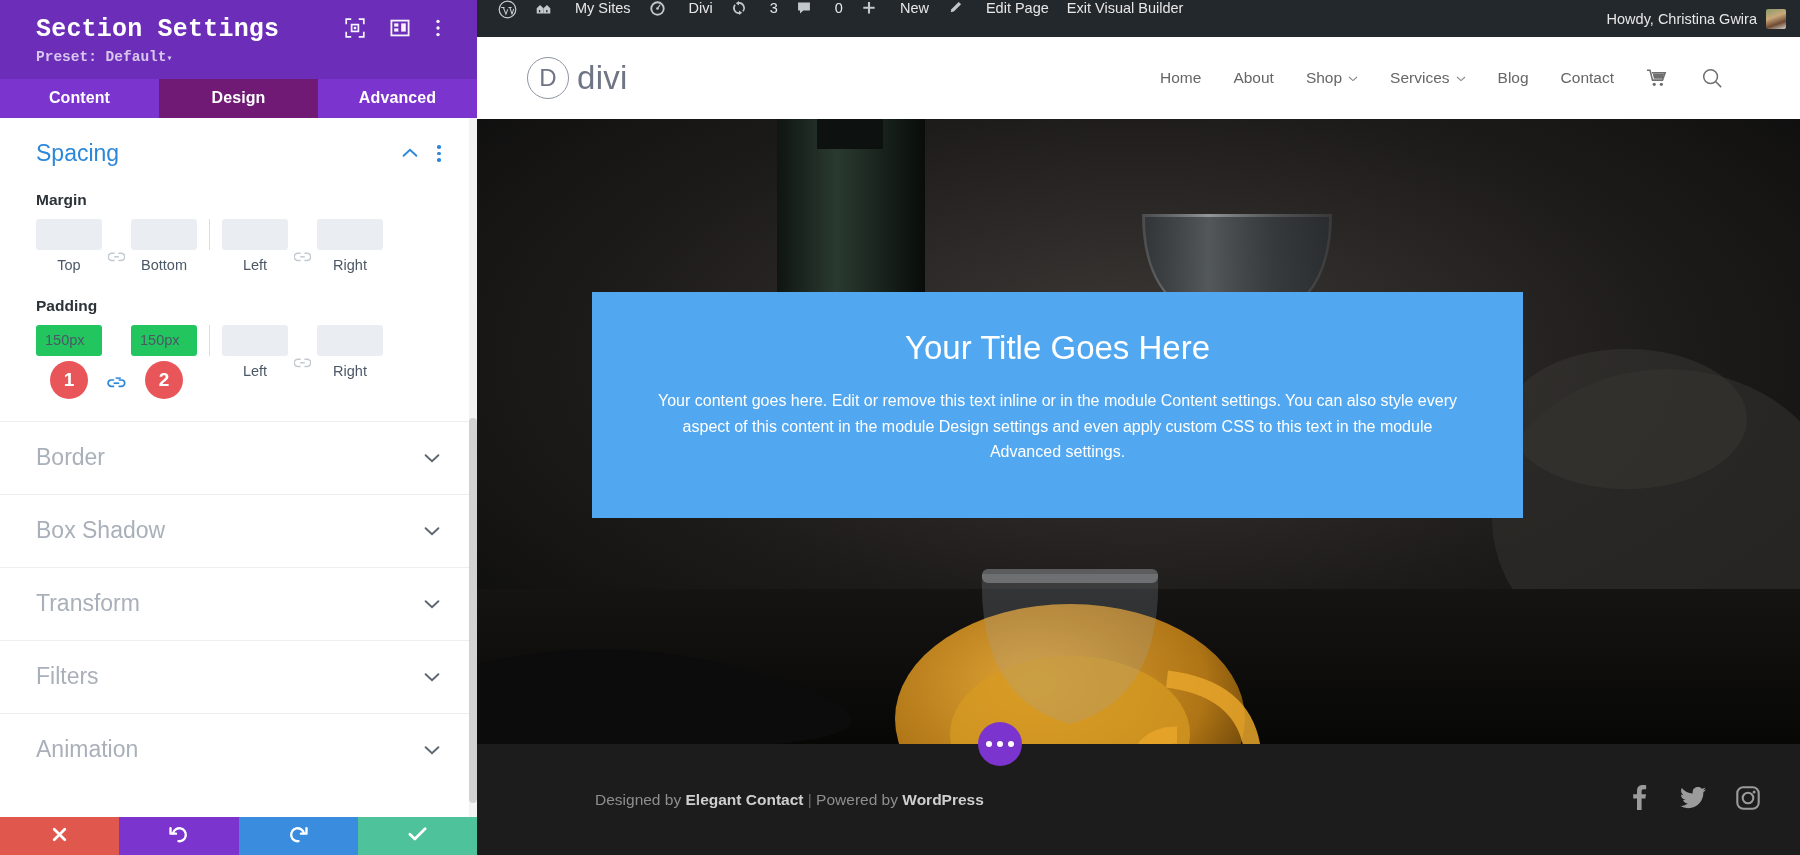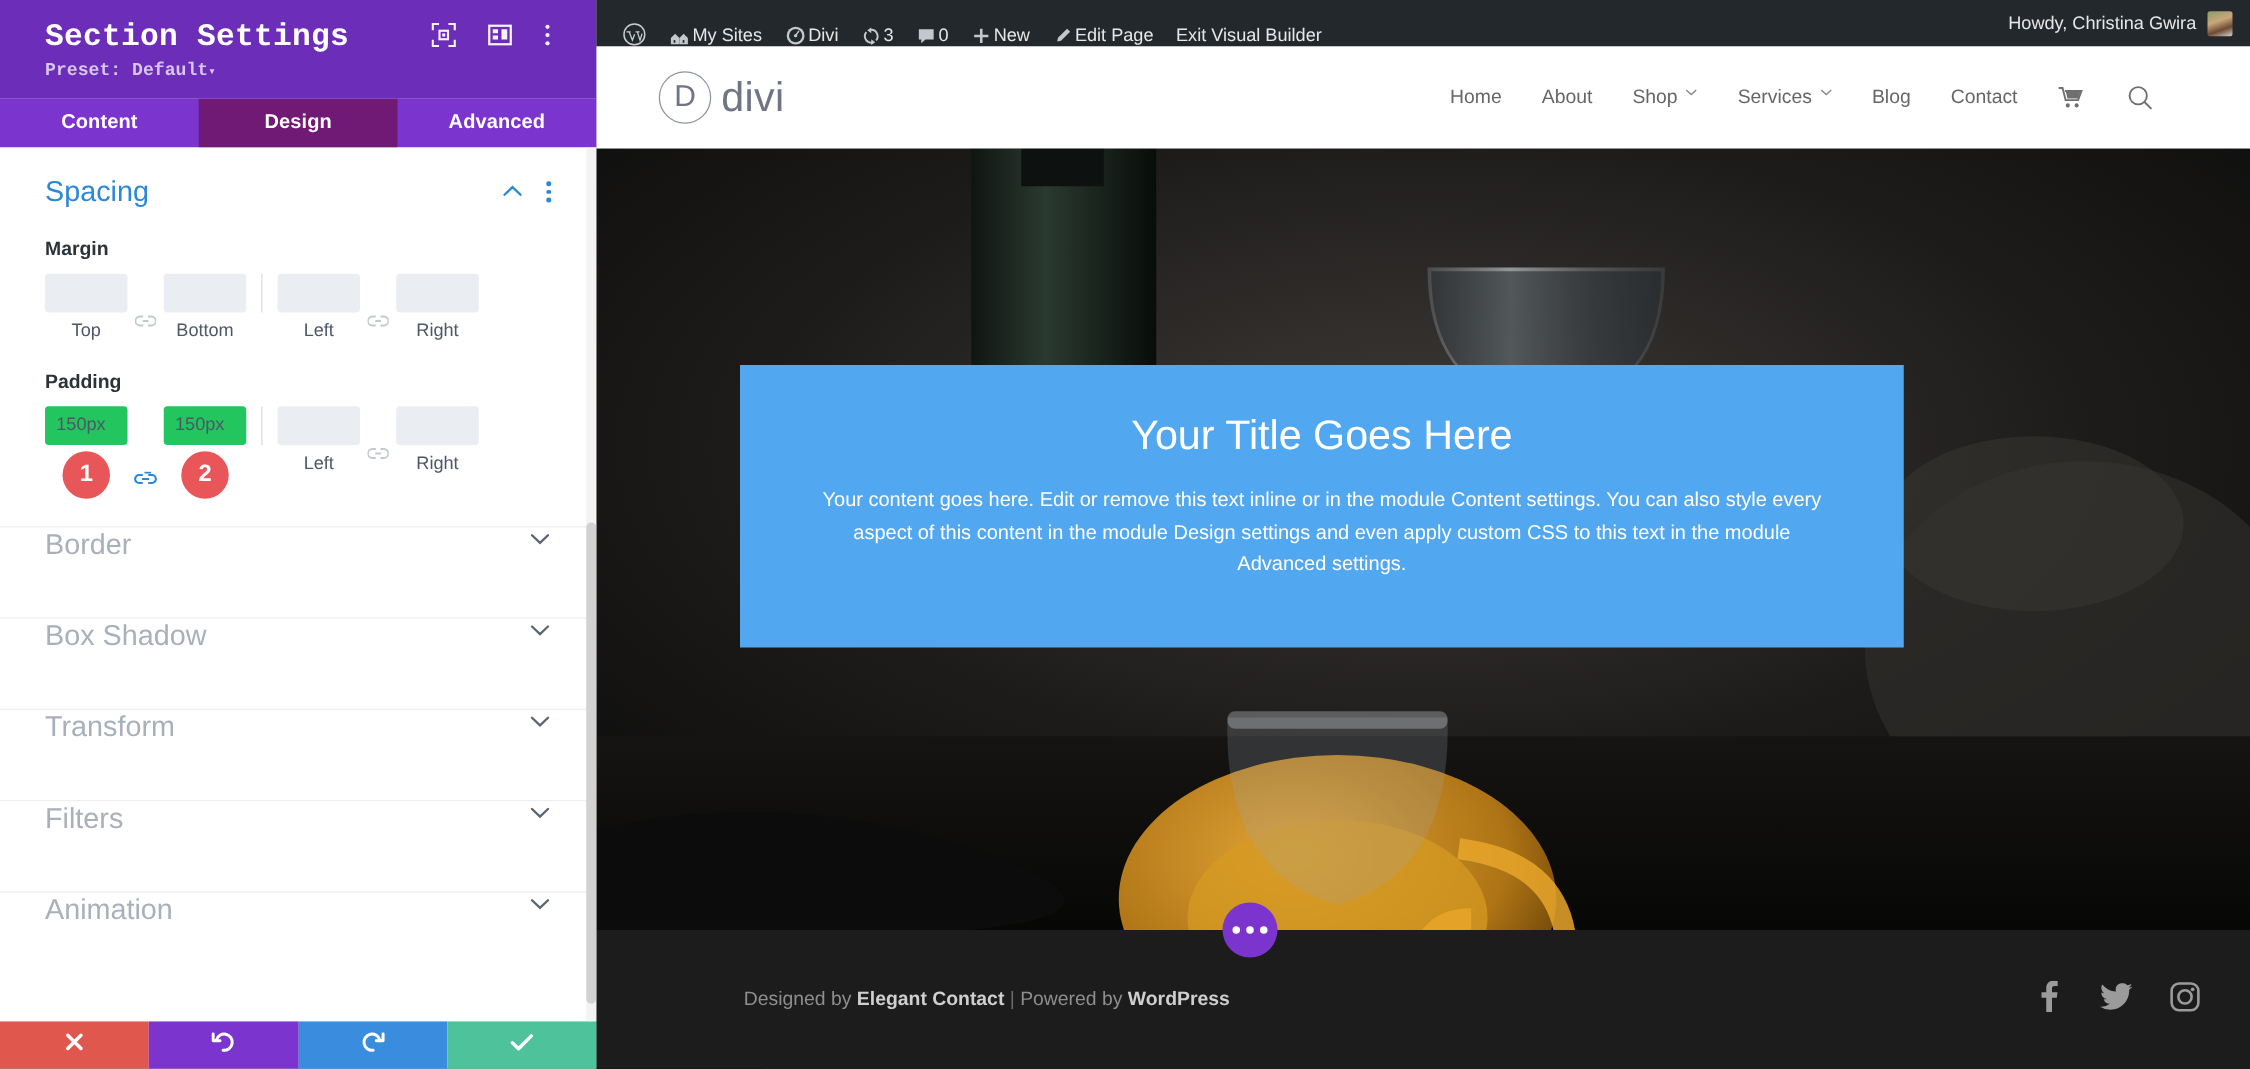--- a/index.html
+++ b/index.html
@@ -110,21 +110,21 @@
     background: #e8565a; color: #fff;
     display: flex; align-items: center; justify-content: center;
     font-size: 19px; font-weight: bold;
     margin-top: 5px;
   }
   .badge-slot { width: 66px; display: flex; justify-content: center; }
 
   .acc-list { margin-top: 22px; }
   .acc-item {
     height: 73px; border-top: 1px solid #eceef0;
-    display: flex; justify-content: space-between;
+    display: flex; align-items: center; justify-content: space-between;
     padding: 0 36px;
     cursor: pointer;
   }
   .acc-title { font-size: 23px; color: #a9b0ba; }
   .chev-dn { width: 18px; height: 18px; }
 
   .panel-footer { display: flex; height: 38px; }
   .pf-btn {
     flex: 1; display: flex; align-items: center; justify-content: center;
     cursor: pointer;
@@ -141,21 +141,21 @@
     background: #111;
   }
   .adminbar {
     height: 37px; background: #23282d;
     display: flex; align-items: center;
     color: #e6e6e6; font-size: 14.5px;
     padding: 0 0 0 12px;
     position: relative;
   }
   .ab-item {
-    display: flex; align-items: flex-end; gap: 2px;
+    display: flex; align-items: flex-start; gap: 23px;
     padding: 0 9px; height: 37px; cursor: pointer;
     white-space: nowrap; color: #e7e7e7;
   }
   .ab-item svg { display:block; }
   .ab-right {
     position: absolute; right: 14px; top: 0; height: 37px;
     display: flex; align-items: center; gap: 9px;
   }
   .ab-howdy { font-size: 14.5px; color: #e7e7e7; }
   .avatar {
@@ -175,21 +175,21 @@
     width: 42px; height: 42px; border-radius: 50%;
     border: 1.6px solid #8f94a3;
     display: flex; align-items: center; justify-content: center;
     color: #6f7585; font-size: 24px; font-family: "Liberation Sans", sans-serif;
   }
   .logo-text { font-size: 33px; color: #6f7585; letter-spacing: .3px; }
   .nav {
     margin-left: auto; display: flex; align-items: center; gap: 0;
   }
   .nav-item {
-    display: flex; align-items: flex-start; gap: 6px;
+    display: flex; align-items: center; gap: 6px;
     font-size: 15.5px; color: #666;
     padding: 0 16px; cursor: pointer; white-space: nowrap;
   }
   .nav-caret { font-size: 10px; color: #888; }
   .nav-ico { padding: 0 16px; cursor: pointer; display:flex; align-items:center;}
 
   .hero {
     position: relative; height: 625px; overflow: hidden;
     background: #0b0b0c;
   }

